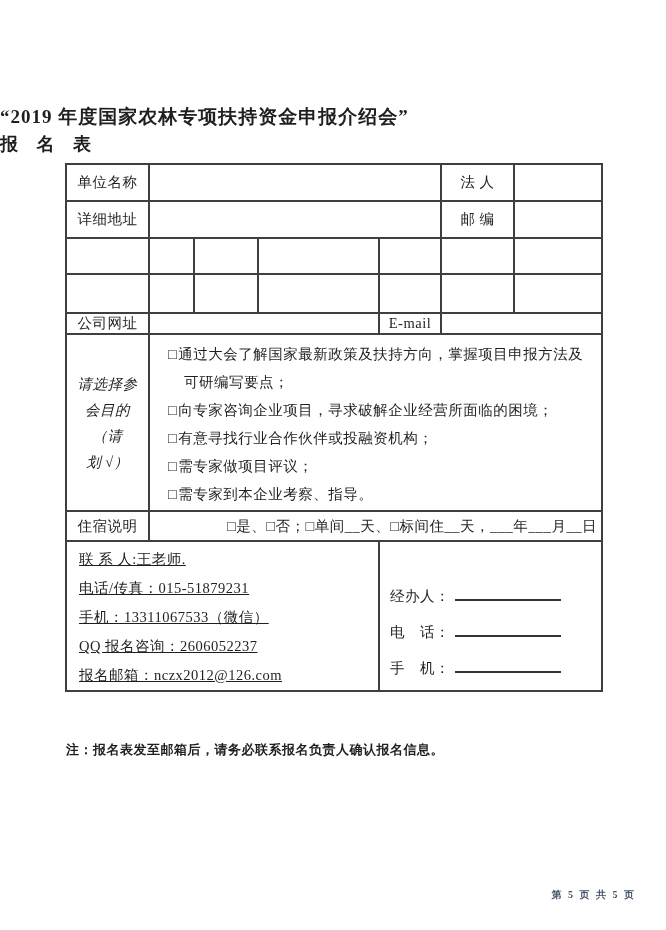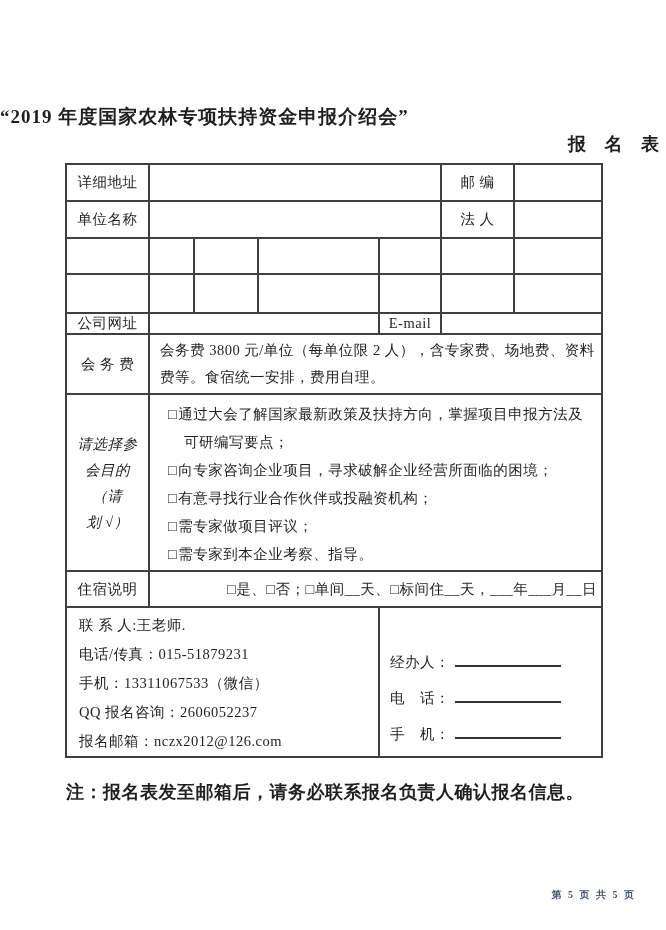--- a/index.html
+++ b/index.html
@@ -7,50 +7,50 @@
     width:666px; height:930px; background:#ffffff; position:relative;
     font-family:"Liberation Serif","DejaVu Serif",serif;
     color:#1f1f1f; letter-spacing:0.5px;
   }
   .title1 {
     position:absolute; top:104px; left:0; width:666px;
     text-align:left; font-weight:bold; font-size:19px; letter-spacing:1px;
   }
   .title2 {
     position:absolute; top:132px; left:0; width:666px;
-    text-align:right; font-weight:bold; font-size:18px; letter-spacing:7px;
+    text-align:left; font-weight:bold; font-size:18px; letter-spacing:7px;
   }
   table.reg {
     position:absolute; left:65px; top:163px; width:536px;
     border-collapse:collapse; table-layout:fixed;
   }
   table.reg td {
     border:2px solid #3f3f3f; font-size:14.5px; padding:0 4px;
     vertical-align:middle; overflow:hidden;
   }
   td.lbl { text-align:center; }
   td.field { }
   .feeText { line-height:27px; padding:2px 2px 2px 6px; }
   .purpose-label div { line-height:26px; text-align:center;font-style:italic; }
   .optwrap { padding:5px 4px 2px 4px; }
   .opt { line-height:28px; padding-left:26px; text-indent:-16px; }
   .opt .cb { margin-right:1px; }
   .lodging { text-align:right; }
   .contact-left { vertical-align:top; }
   .contact-left div { line-height:29px; padding-left:8px; white-space:nowrap; }
-  .contact-left { padding-top:3px !important; }
+  .contact-left { padding-top:3px !important;text-decoration:underline; }
   .contact-right { vertical-align:top; padding-top:32px !important; padding-left:10px !important; }
   .contact-right .fieldline { line-height:36px; white-space:nowrap; }
   .uline {
     display:inline-block; width:106px; height:13px;
     border-bottom:2px solid #333; margin-left:5px;
   }
   .note {
-    position:absolute; left:66px; top:780px; width:540px;
-    font-size:18px; font-weight:bold; letter-spacing:0.5px;
+    position:absolute; left:66px; top:741px; width:540px;
+    font-size:13px; font-weight:bold; letter-spacing:0.5px;
   }
   .footer {
     position:absolute; top:888px; right:30px;
     font-size:10px; font-weight:bold; color:#44546a; letter-spacing:2px;
   }
 </style>
 </head>
 <body>
 
 <div class="title1">“2019 年度国家农林专项扶持资金申报介绍会”</div>
@@ -62,30 +62,30 @@
       <col style="width:45px">
       <col style="width:64px">
     <col style="width:121px">
       <col style="width:62px">
       <col style="width:73px">
     <col style="width:88px">
   </colgroup>
 
   <tbody>
       <tr style="height:37px">
-    <td class="lbl">详细地址</td>
+    <td class="lbl">单位名称</td>
     <td class="field" colspan="4"></td>
-    <td class="lbl">邮 编</td>
+    <td class="lbl">法 人</td>
     <td class="field"></td>
   </tr>
 
   <tr style="height:37px">
-    <td class="lbl">单位名称</td>
+    <td class="lbl">详细地址</td>
     <td class="field" colspan="4"></td>
-    <td class="lbl">法 人</td>
+    <td class="lbl">邮 编</td>
     <td class="field"></td>
   </tr>
 
 
   <tr style="height:36px">
     <td class="field"></td>
     <td class="field"></td>
     <td class="field"></td>
     <td class="field"></td>
     <td class="field"></td>
@@ -102,45 +102,39 @@
     <td class="field"></td>
   </tr>
 
   <tr style="height:21px">
     <td class="lbl">公司网址</td>
     <td class="field" colspan="3"></td>
     <td class="lbl">E-mail</td>
     <td class="field" colspan="2"></td>
   </tr>
 
-  <tr style="height:58px">
-    <td class="lbl">会 务 费</td>
-    <td colspan="6">
-      <div class="feeText">会务费 3800 元/单位（每单位限 2 人），含专家费、场地费、资料费等。食宿统一安排，费用自理。</div>
-    </td>
-  </tr>
 
   <tr style="height:168px">
     <td class="lbl purpose-label">
       <div>请选择参</div>
       <div>会目的（请</div>
       <div>划 √）</div>
     </td>
     <td colspan="6" style="vertical-align:top">
       <div class="optwrap">
         <div class="opt"><span class="cb">□</span><span>通过大会了解国家最新政策及扶持方向，掌握项目申报方法及可研编写要点；</span></div>
         <div class="opt"><span class="cb">□</span><span>向专家咨询企业项目，寻求破解企业经营所面临的困境；</span></div>
         <div class="opt"><span class="cb">□</span><span>有意寻找行业合作伙伴或投融资机构；</span></div>
         <div class="opt"><span class="cb">□</span><span>需专家做项目评议；</span></div>
         <div class="opt"><span class="cb">□</span><span>需专家到本企业考察、指导。</span></div>
       </div>
     </td>
   </tr>
 
-  <tr style="height:36px">
+  <tr style="height:30px">
     <td class="lbl">住宿说明</td>
     <td colspan="6" class="lodging">□是、□否；□单间__天、□标间住__天，___年___月__日</td>
   </tr>
 
   <tr style="height:145px">
     <td colspan="4" class="contact-left">
       <div>联 系 人:王老师.</div>
       <div>电话/传真：015-51879231</div>
       <div>手机：13311067533（微信）</div>
       <div>QQ 报名咨询：2606052237</div>

